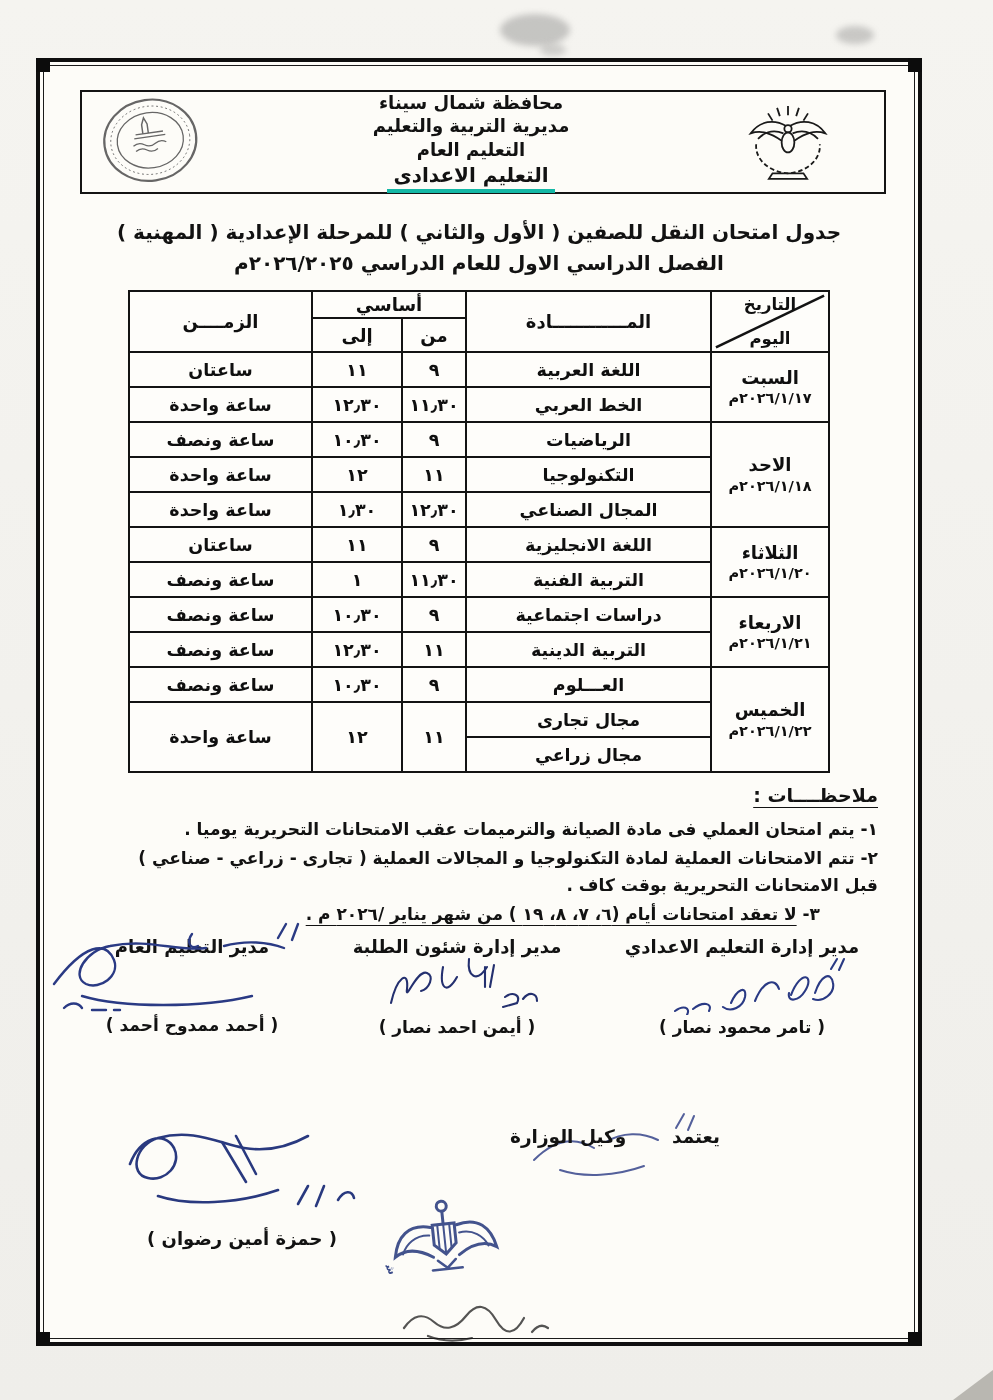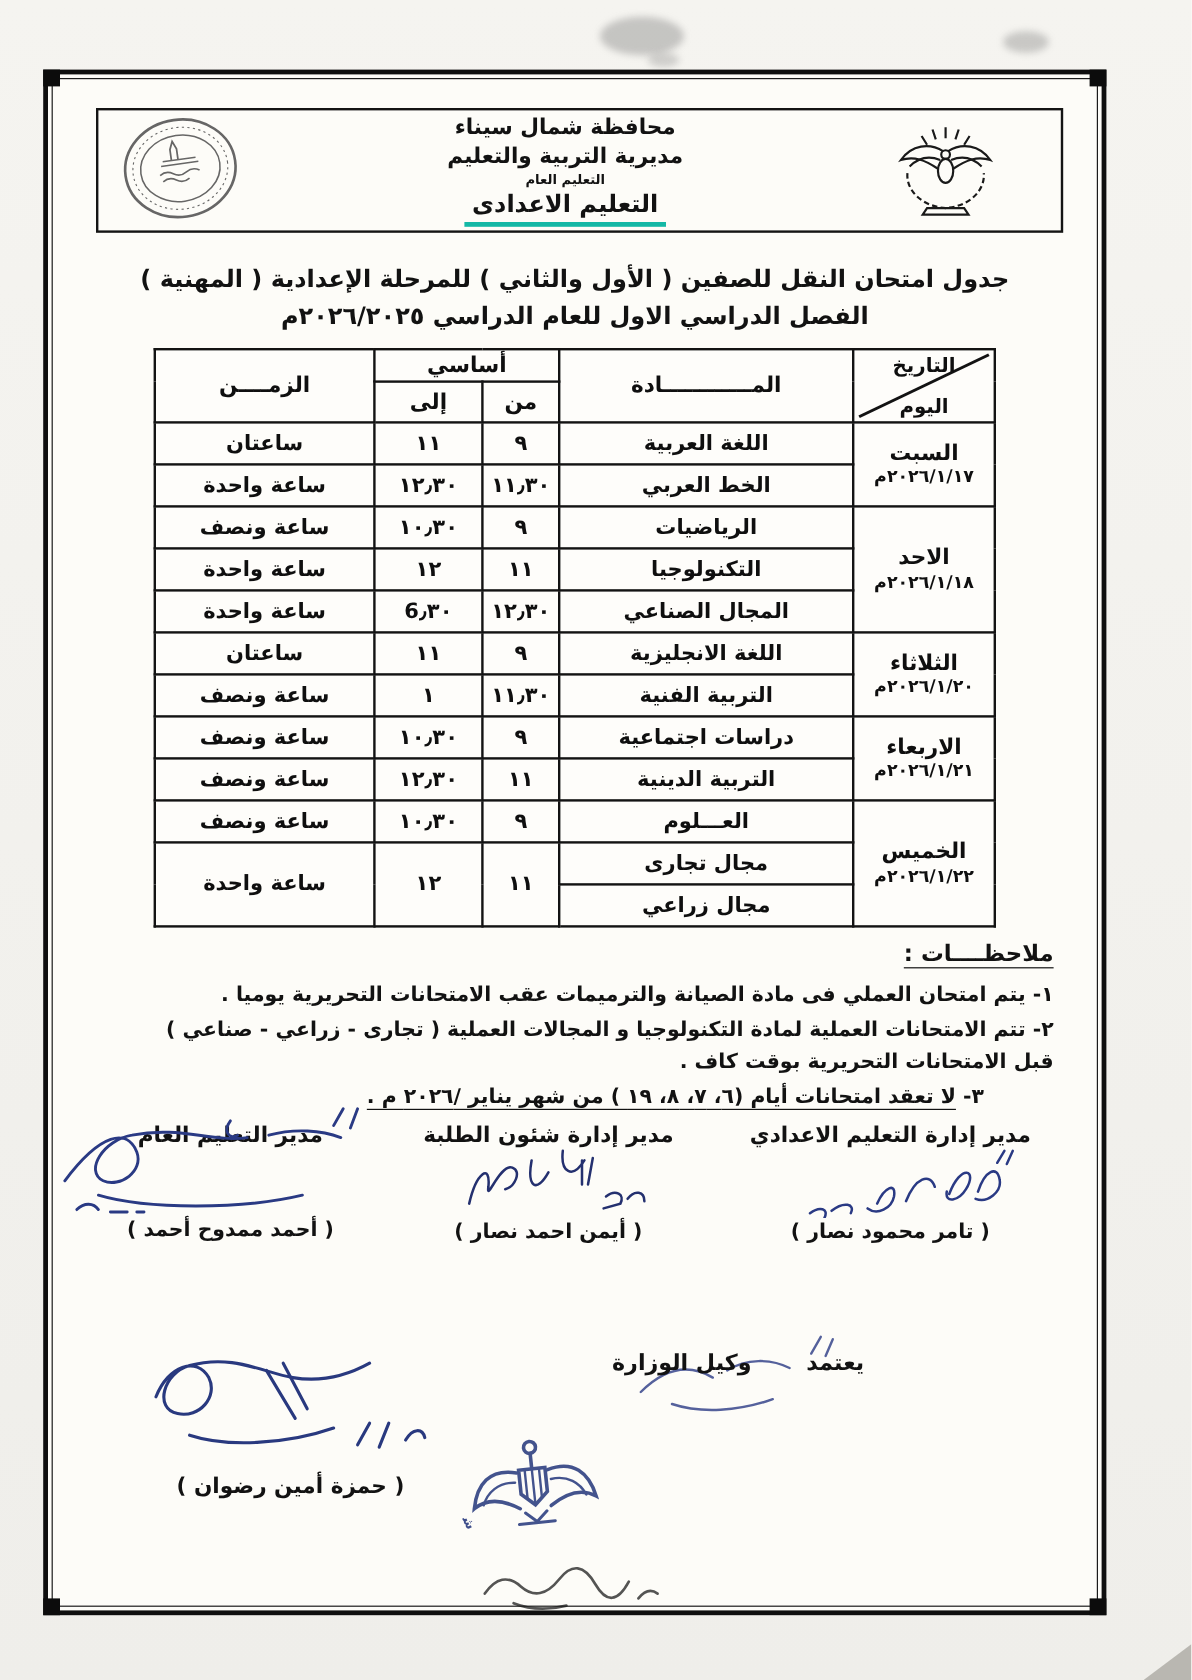--- a/index.html
+++ b/index.html
@@ -30,21 +30,21 @@
   
   .header-box {
     position:absolute; left:40px; top:28px; width:806px; height:104px;
     border: 2.5px solid #141414; display:flex; align-items:center;
     direction: ltr; background:#fdfcf8; z-index:2;
   }
   .logo-left { margin-left:16px; flex: 0 0 auto; transform: rotate(-8deg); opacity:.85; }
   .header-center { flex:1 1 auto; text-align:center; direction:rtl; line-height:1.32; }
   .header-center .h1 { font-size:18px; font-weight:bold; }
   .header-center .h2 { font-size:18px; font-weight:bold; }
-  .header-center .h3 { font-size:11px; font-weight:bold; }
+  .header-center .h3 { font-size:18px; font-weight:bold; }
   .header-center .h4 { font-size:20px; font-weight:bold; border-bottom:4px solid #14b8a6; display:inline-block; padding:0 6px 1px; }
   .logo-right { margin-right:46px; flex:0 0 auto; }
 
   
   .title-block { position:absolute; top:158px; left:0; right:0; text-align:center; z-index:2; }
   .title-block .t1 { font-size:20px; font-weight:bold; }
   .title-block .t2 { font-size:20px; font-weight:bold; margin-top:7px; }
 
   
   .table-wrap { position:absolute; left:88px; top:228px; z-index:2; }
@@ -204,21 +204,21 @@
         </tr>
         <tr>
           <td class="subj">التكنولوجيا</td>
           <td class="num">١١</td>
           <td class="num">١٢</td>
           <td>ساعة واحدة</td>
         </tr>
         <tr>
           <td class="subj">المجال الصناعي</td>
           <td class="num">١٢٫٣٠</td>
-          <td class="num">6٫٣٠</td>
+          <td class="num">١٫٣٠</td>
           <td>ساعة واحدة</td>
         </tr>
 
         <tr>
           <td class="daycell" rowspan="2">
             <span class="dayname">الثلاثاء</span>
             <span class="daydate">٢٠٢٦/١/٢٠م</span>
           </td>
           <td class="subj">اللغة الانجليزية</td>
           <td class="num">٩</td>

